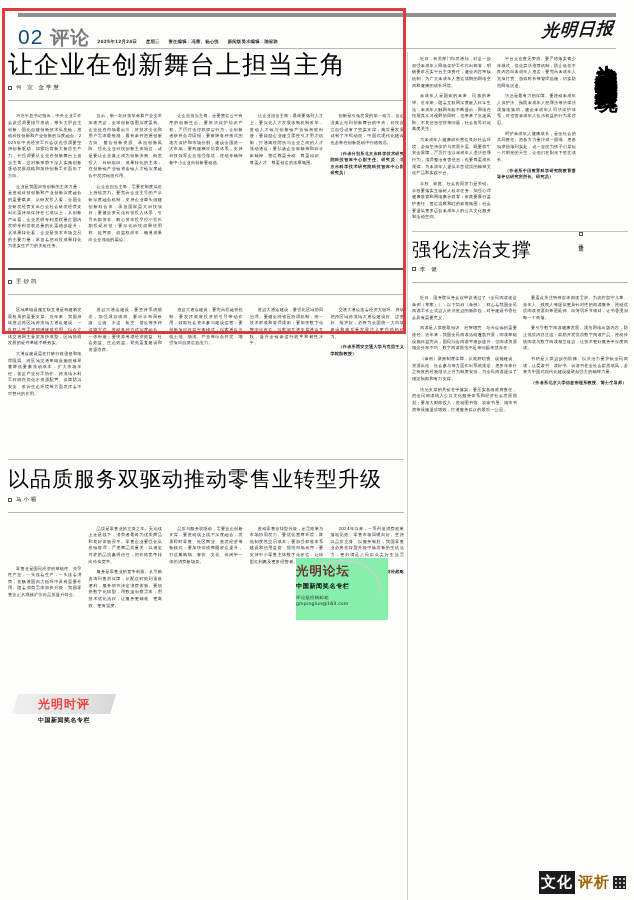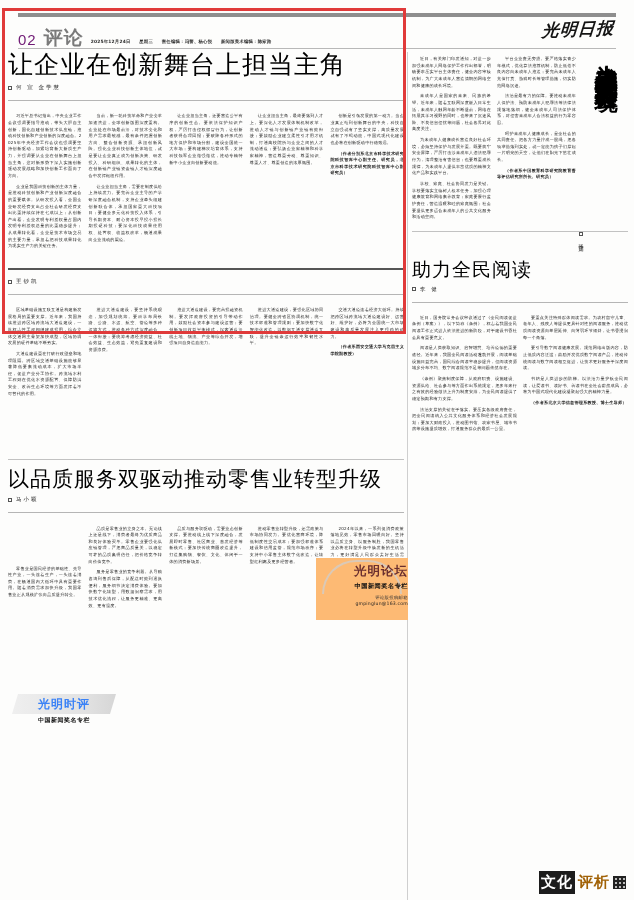--- a/index.html
+++ b/index.html
@@ -23,21 +23,21 @@
   }
   .rule-thin {
     position:absolute; left:18px; top:48px; width:598px; height:1px;
     background:#b8b8b8;
   }
 
   
   .masthead { position:absolute; left:18px; top:19px; height:28px; display:flex; align-items:flex-end; gap:7px; }
   .folio {
     font-family:"Liberation Sans", sans-serif;
-    font-size:15px; color:#701a75; letter-spacing:1px; line-height:1;
+    font-size:21px; color:#0c4a6e; letter-spacing:1px; line-height:1;
     font-weight:400;
   }
   .section-name {
     font-family:"DejaVu Serif", serif;
     font-size:19px; font-weight:700; color:#7a7a7a; line-height:1;
     letter-spacing:1px;
   }
   .masthead-meta {
     font-family:"DejaVu Sans", sans-serif;
     font-size:4.4px; color:#2e2e2e; line-height:1; padding-bottom:3px;
@@ -126,22 +126,22 @@
     font-size:5px; color:#222; writing-mode:vertical-rl;
     text-orientation:upright; letter-spacing:2px;
   }
   .vbyline .sq {
     display:inline-block; width:4px; height:4px; border:1px solid #555;
     margin-bottom:3px;
   }
 
   
   .badge-forum {
-    position:absolute; left:316px; top:558px; width:92px; height:62px;
-    background:#fdba74; text-align:right; z-index:20;
+    position:absolute; left:296px; top:558px; width:92px; height:62px;
+    background:#86efac; text-align:left; z-index:20;
   }
   .badge-forum .arc {
     position:absolute; left:6px; top:2px; width:80px; height:34px;
     border:2px solid #cfcfcf; border-bottom:none;
     border-radius:42px 42px 0 0; opacity:.75;
   }
   .badge-title {
     position:relative; font-family:"DejaVu Serif", serif;
     font-size:12.5px; font-weight:700; color:#6b2f2f; letter-spacing:1px;
     padding-top:5px;
@@ -162,21 +162,21 @@
   .badge-shiping {
     position:absolute; left:12px; top:694px; width:104px; height:34px; z-index:20;
   }
   .badge-shiping .flag {
     position:absolute; left:0; top:0; width:104px; height:20px;
     background:linear-gradient(90deg,#efefef 0%,#e2e2e2 70%,#d6d6d6 100%);
     clip-path:polygon(6px 0, 104px 0, 98px 20px, 0 20px);
   }
   .badge-shiping .t {
     position:relative; font-family:"DejaVu Serif", serif;
-    font-size:12px; font-weight:700; color:#3b82f6; letter-spacing:1px;
+    font-size:12px; font-weight:700; color:#ef4444; letter-spacing:1px;
     text-align:center; line-height:20px;
   }
   .badge-shiping .s {
     font-family:"DejaVu Sans", sans-serif; font-size:6px; font-weight:700;
     color:#111; text-align:center; margin-top:2px; letter-spacing:.5px;
   }
 
   .badge-wenhua {
     position:absolute; right:8px; bottom:6px; display:flex; align-items:center; gap:3px; z-index:20;
   }
@@ -336,22 +336,21 @@
           <p class="tx ind">呵护未成年人健康成长，是全社会的共同责任。把各方力量拧成一股绳，把各项举措落到实处，就一定能为孩子们撑起一片明亮的天空，让他们在阳光下茁壮成长。</p>
           <p class="credit">（作者系中国教育科学研究院教育督导评估研究所所长、研究员）</p>
         </div>
       </div>
     </div>
 
     <div class="sep-h light" style="margin-top:6px;"></div>
 
     <div>
       <h1 class="hl hl-r">
-        <br>
-        <span>助力全民阅读</span>
+        <span>强化法治支撑</span><br>
       </h1>
       <div class="byline">
         <span class="sq"></span><span>李 健</span>
       </div>
       <div class="hr-art"></div>
 
       <div class="cols" style="gap:6px;">
         <div class="col">
           <p class="tx ind">近日，国务院常务会议审议通过了《全民阅读促进条例（草案）》，以下简称《条例》，标志着我国全民阅读工作正式进入依法推进的新阶段，对于建设书香社会具有重要意义。</p>
           <p class="tx ind">阅读是人类获取知识、启智增慧、培养道德的重要途径。近年来，我国全民阅读活动蓬勃开展，阅读基础设施日益完善，国民综合阅读率稳步提升，但阅读资源城乡分布不均、数字阅读规范不足等问题依然存在。</p>

